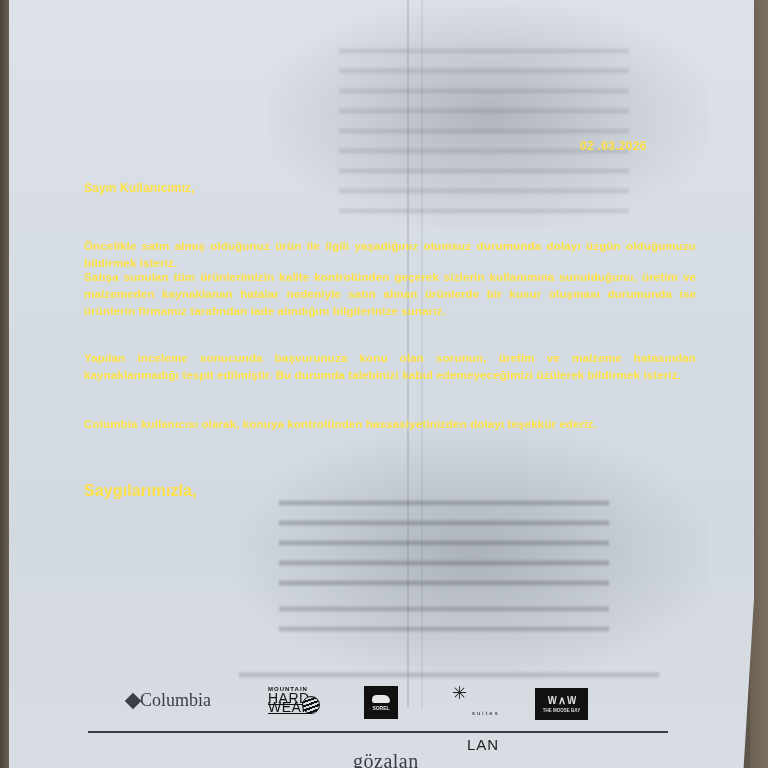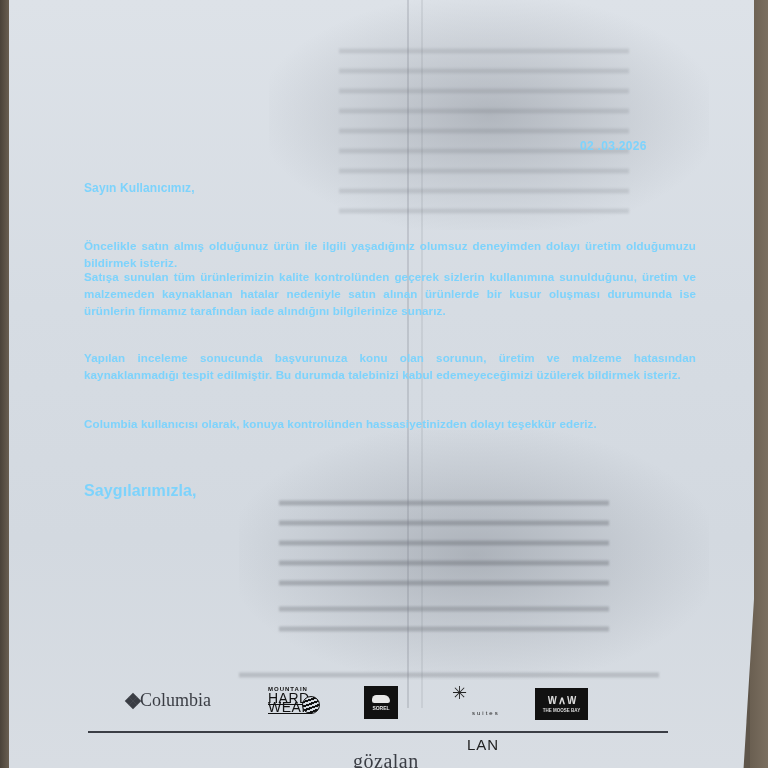--- a/index.html
+++ b/index.html
@@ -40,21 +40,21 @@
       filter: blur(1.2px);
     }
     .vstreak {
       position: absolute; top: 0; bottom: 60px; width: 2px;
       background: rgba(120,125,135,0.25);
     }
     .text {
       position: absolute;
       font-family: "Liberation Sans", sans-serif;
       font-weight: bold;
-      color: #7dd3fc;
+      color: #fde047;
       font-size: 11.6px;
       line-height: 17px;
       letter-spacing: 0.1px;
     }
     .justify {
       text-align: justify;
       text-align-last: left;
     }
     .date { left: 580px; top: 138px; font-size: 12px; letter-spacing: 0.3px; }
     .greeting { left: 84px; top: 180px; font-size: 12px; }
@@ -137,21 +137,21 @@
   <div class="ghost-lines" style="left:270px; top:492px; width:330px; height:100px; opacity:0.75;"></div>
   <div class="ghost-lines" style="left:270px; top:598px; width:330px; height:40px; opacity:0.65;"></div>
   <div class="ghost-lines" style="left:230px; top:664px; width:420px; height:18px; opacity:0.55;"></div>
   <div class="ghost-lines" style="left:330px; top:40px; width:290px; height:180px; opacity:0.35;"></div>
   <div class="vstreak" style="left:398px;"></div>
   <div class="vstreak" style="left:412px; opacity:0.6;"></div>
 </div>
 
 <div class="text date">02 .03.2026</div>
 <div class="text greeting">Sayın Kullanıcımız,</div>
-<div class="text justify p1">Öncelikle satın almış olduğunuz ürün ile ilgili yaşadığınız olumsuz deneyimden dolayı üretim olduğumuzu bildirmek isteriz.</div>
+<div class="text justify p1">Öncelikle satın almış olduğunuz ürün ile ilgili yaşadığınız olumsuz durumunda dolayı üzgün olduğumuzu bildirmek isteriz.</div>
 <div class="text justify p2">Satışa sunulan tüm ürünlerimizin kalite kontrolünden geçerek sizlerin kullanımına sunulduğunu, üretim ve malzemeden kaynaklanan hatalar nedeniyle satın alınan ürünlerde bir kusur oluşması durumunda ise ürünlerin firmamız tarafından iade alındığını bilgilerinize sunarız.</div>
 <div class="text justify p3">Yapılan inceleme sonucunda başvurunuza konu olan sorunun, üretim ve malzeme hatasından kaynaklanmadığı tespit edilmiştir. Bu durumda talebinizi kabul edemeyeceğimizi üzülerek bildirmek isteriz.</div>
 <div class="text p4">Columbia kullanıcısı olarak, konuya kontrolünden hassasiyetinizden dolayı teşekkür ederiz.</div>
 <div class="text closing">Saygılarımızla,</div>
 
 <div class="logos">
   <div class="logo-columbia">
     <div class="columbia-mark">
       <span style="left:4px; top:0;"></span>
       <span style="left:0; top:4px;"></span>

